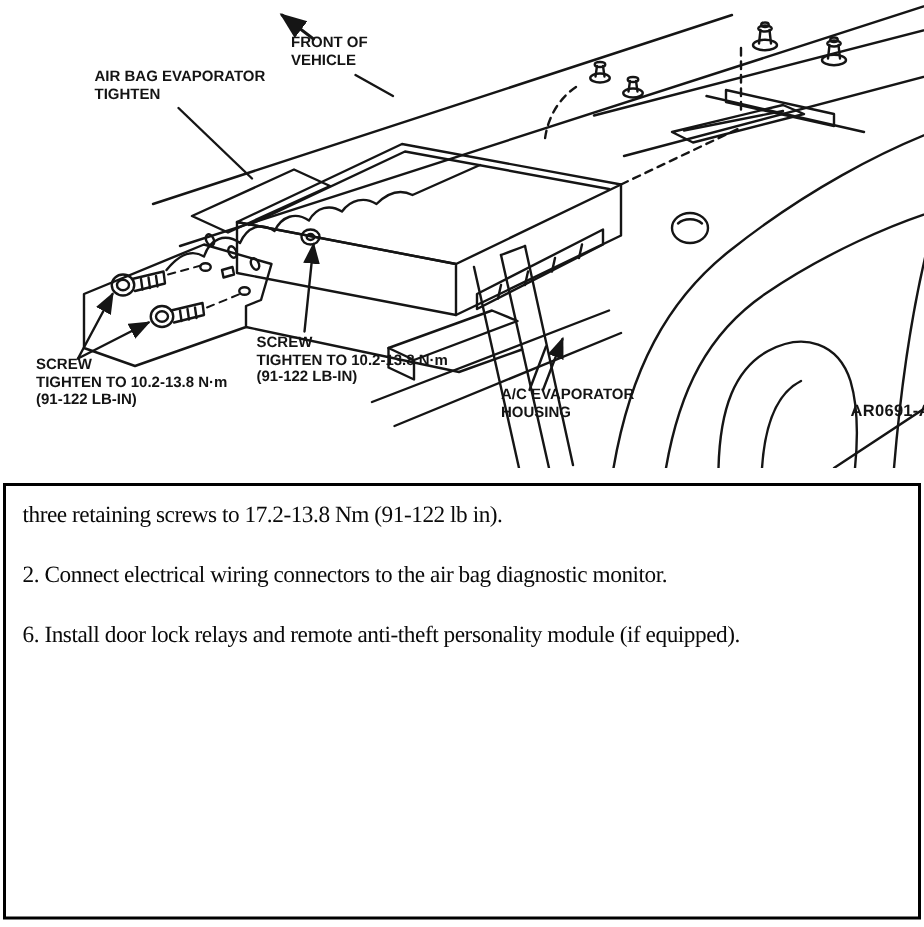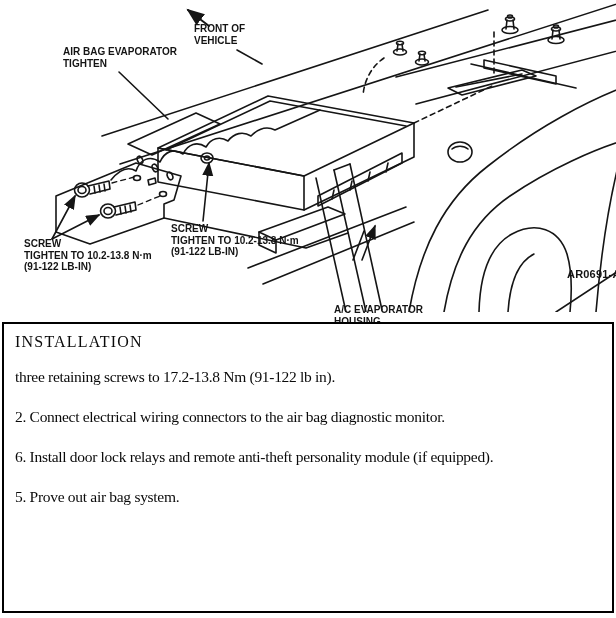--- a/index.html
+++ b/index.html
@@ -12,21 +12,21 @@
   .diagram { position:absolute; left:16px; top:0; width:544px; height:312px; }
   .diagram svg { position:absolute; left:0; top:0; }
   .dlabel {
     position:absolute; font-weight:bold; font-size:10px; line-height:11.5px;
     letter-spacing:0; white-space:nowrap; color:#141414;
   }
   .lbl-front   { left:178px; top:23px; }
   .lbl-monitor { left:47px;  top:46px; }
   .lbl-screw-left   { left:8px;   top:238px; }
   .lbl-screw-center { left:155px; top:223px; }
-  .lbl-ac      { left:318px; top:258px;margin-top:46px; }
+  .lbl-ac      { left:318px; top:258px; }
   .lbl-code    { left:551px; top:269px; font-size:11px; letter-spacing:0.2px; }
   .dlabel span { display:block; }
   
   .instructions {
     position:absolute; left:2px; top:322px; width:612px; height:291px;
     border:2px solid #000; box-sizing:border-box;
     padding:8px 10px 0 11px;
     font-family:"Liberation Serif", serif; font-size:15.5px; letter-spacing:-0.3px;
     color:#0a0a0a; overflow:hidden; background:#fff;
   }
@@ -188,29 +188,25 @@
       <span>(91-122 LB-IN)</span>
     </div>
     <div class="dlabel lbl-ac">
       <span>A/C EVAPORATOR</span>
       <span>HOUSING</span>
     </div>
     <div class="dlabel lbl-code">AR0691-A</div>
   </div>
 
   <div class="instructions">
-    <h1 class="title">INSTALLATION</h1>
 
     <p class="step">
       <span>three retaining screws to 17.2-13.8 Nm (91-122 lb in).</span>
     </p>
     <p class="step">
       <span>2. Connect electrical wiring connectors to the air bag diagnostic monitor.</span>
     </p>
     <p class="step">
       <span>6. Install door lock relays and remote anti-theft personality module (if equipped).</span>
     </p>
-    <p class="step">
-      <span>5. Prove out air bag system.</span>
-    </p>
   </div>
 
 </div>
 
 </body></html>

